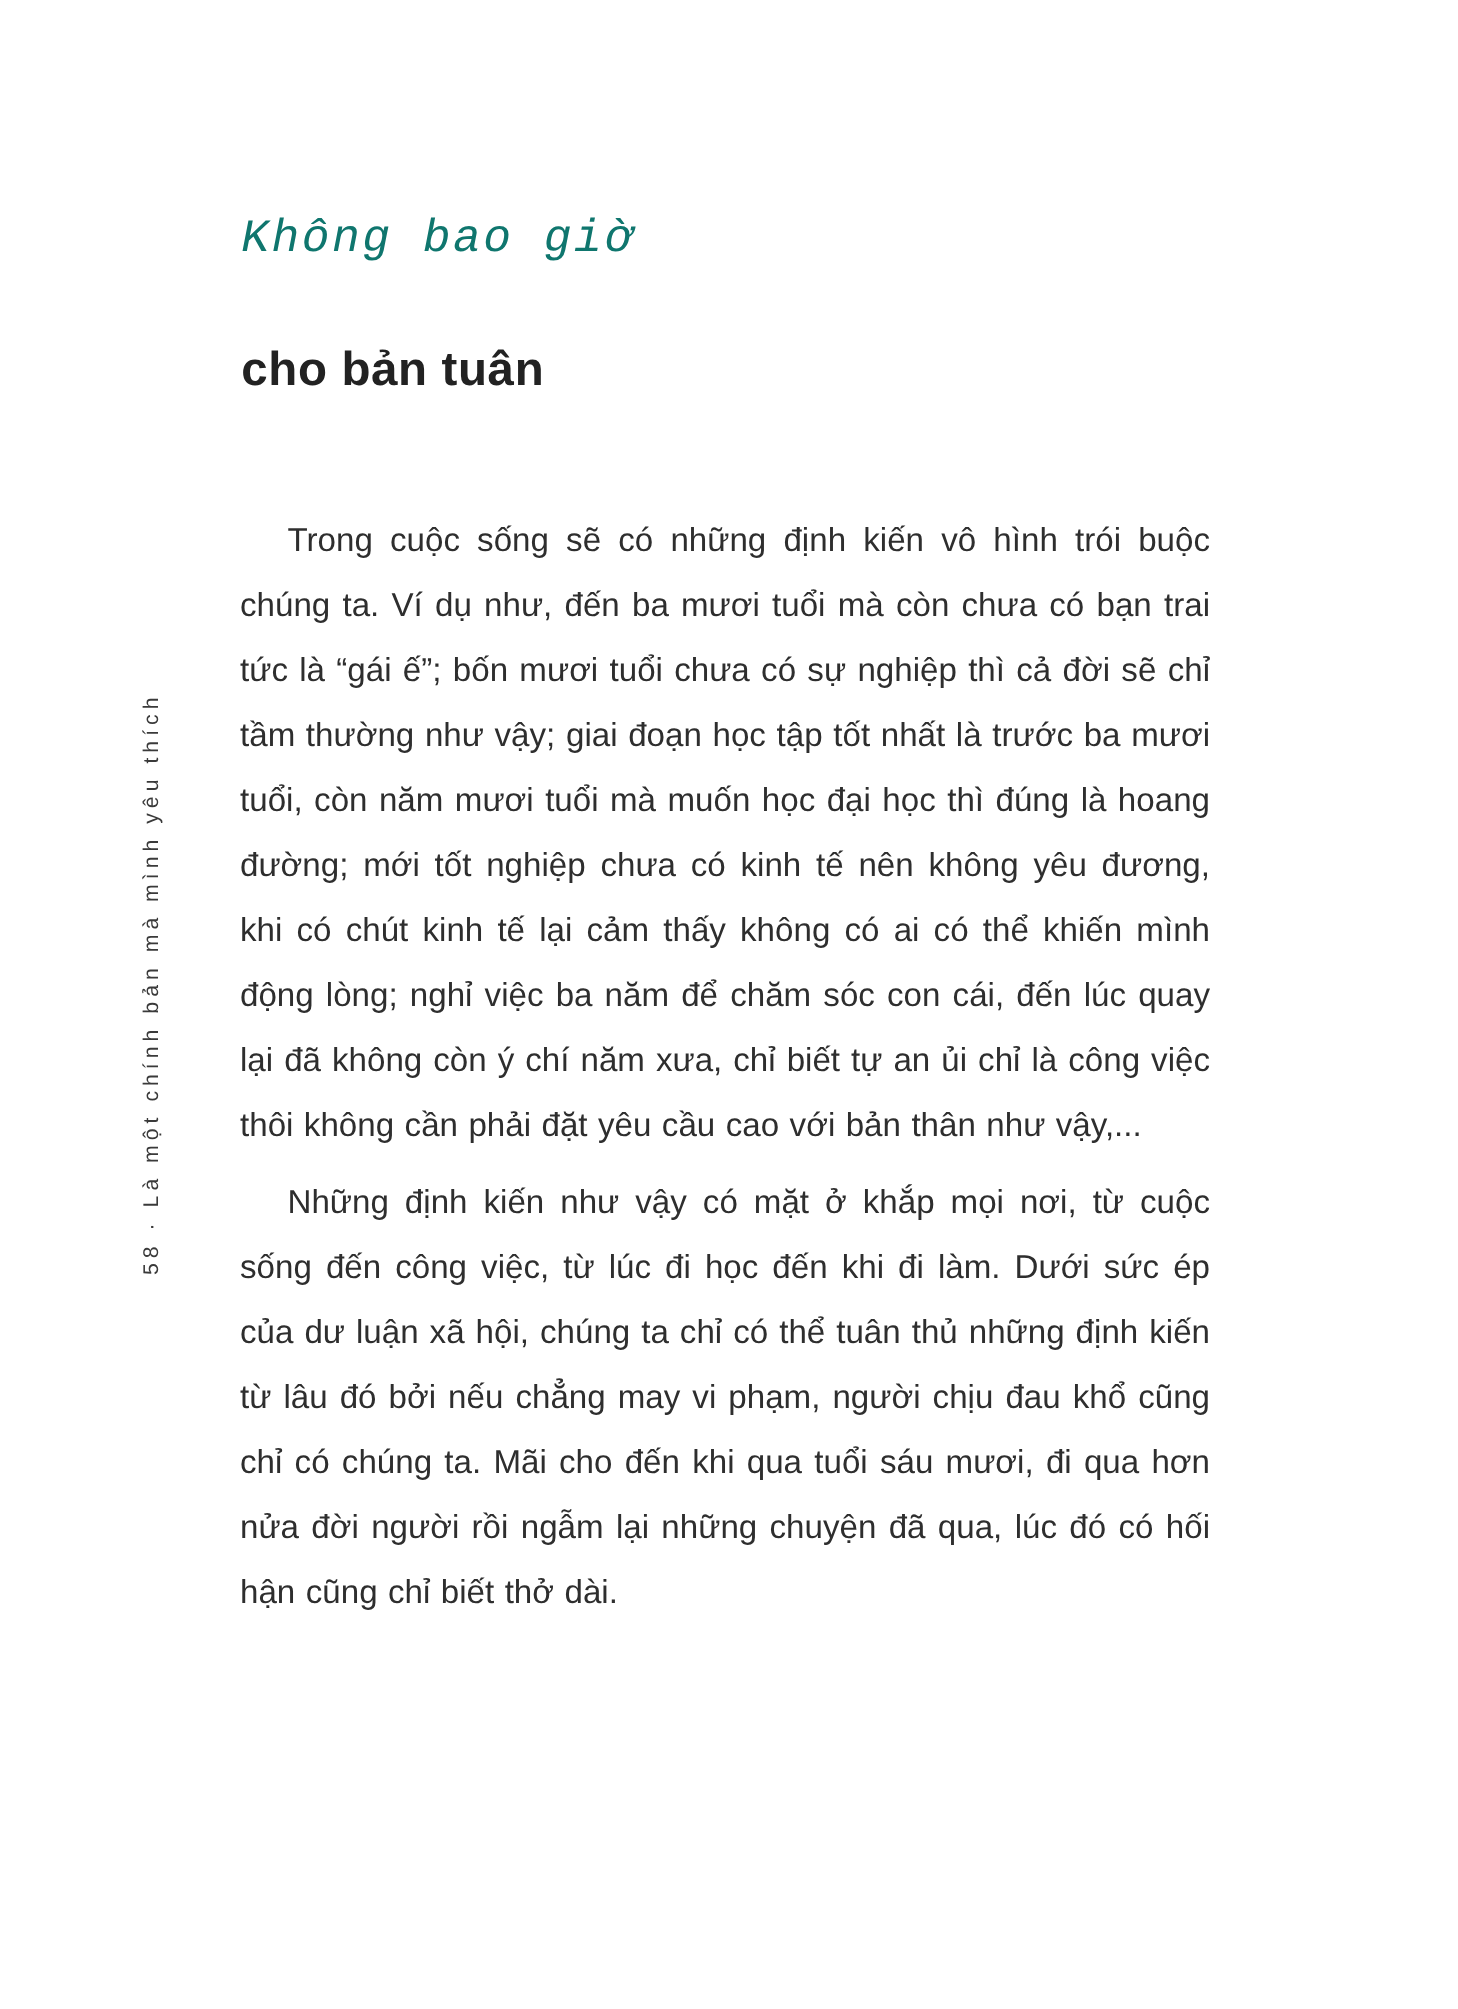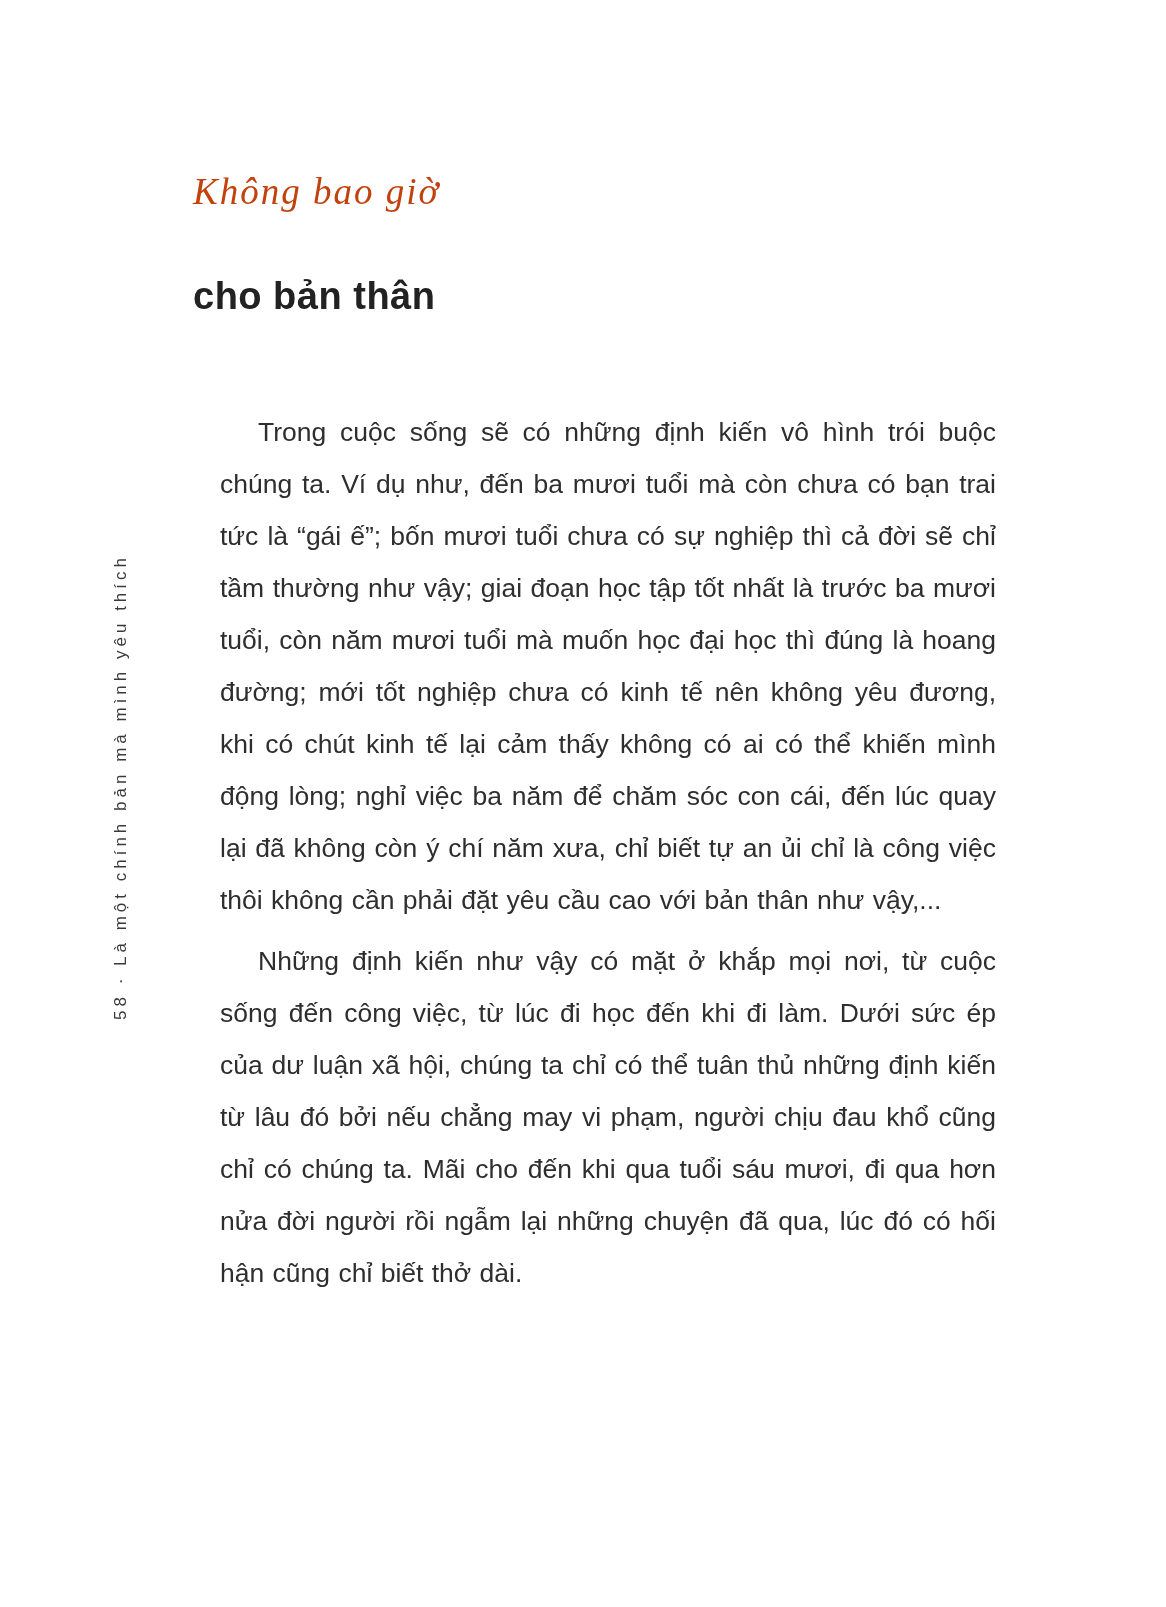--- a/index.html
+++ b/index.html
@@ -37,45 +37,44 @@
   }
 
   
   .heading {
     position: absolute;
     left: 193px;
     top: 172px;
     width: 700px;
   }
   .script-title {
-    font-family: Liberation Serif, serif;
+    font-family: Liberation Mono, monospace;
     font-style: italic;
     font-size: 37px;
     font-weight: 400;
-    color: #c2410c;
+    color: #0f766e;
     letter-spacing: 2px;
     line-height: 1.1;
   }
   .bold-title {
     margin-top: 8px;
     font-family: "Liberation Sans", "DejaVu Sans", sans-serif;
     font-weight: 700;
     font-size: 38px;
     line-height: 50px;
     color: #222222;
     letter-spacing: 0.5px;
   }
 
   
   .body-text {
     position: absolute;
     left: 192px;
     top: 406px;
     width: 776px;
-    margin-left: 28px;
   }
   .body-text p {
     font-size: 26.5px;
     line-height: 52px;
     color: #2e2e2e;
     text-align: justify;
     text-indent: 38px;
     margin-bottom: 9px;
     word-spacing: 1px;
   }
@@ -86,21 +85,21 @@
 <div class="page">
 
   <div class="margin-strip">
     <span>58 · Là một chính bản mà mình yêu thích</span>
   </div>
 
   <header class="heading">
     <div class="script-title">Không bao giờ</div>
     <h1 class="bold-title">
       <br>
-      <span>cho bản thân</span>
+      <span>cho bản tuân</span>
     </h1>
   </header>
 
   <main class="body-text">
     <p>Trong cuộc sống sẽ có những định kiến vô hình trói buộc chúng ta. Ví dụ như, đến ba mươi tuổi mà còn chưa có bạn trai tức là “gái ế”; bốn mươi tuổi chưa có sự nghiệp thì cả đời sẽ chỉ tầm thường như vậy; giai đoạn học tập tốt nhất là trước ba mươi tuổi, còn năm mươi tuổi mà muốn học đại học thì đúng là hoang đường; mới tốt nghiệp chưa có kinh tế nên không yêu đương, khi có chút kinh tế lại cảm thấy không có ai có thể khiến mình động lòng; nghỉ việc ba năm để chăm sóc con cái, đến lúc quay lại đã không còn ý chí năm xưa, chỉ biết tự an ủi chỉ là công việc thôi không cần phải đặt yêu cầu cao với bản thân như vậy,...</p>
     <p>Những định kiến như vậy có mặt ở khắp mọi nơi, từ cuộc sống đến công việc, từ lúc đi học đến khi đi làm. Dưới sức ép của dư luận xã hội, chúng ta chỉ có thể tuân thủ những định kiến từ lâu đó bởi nếu chẳng may vi phạm, người chịu đau khổ cũng chỉ có chúng ta. Mãi cho đến khi qua tuổi sáu mươi, đi qua hơn nửa đời người rồi ngẫm lại những chuyện đã qua, lúc đó có hối hận cũng chỉ biết thở dài.</p>
   </main>
 
 </div>
 

